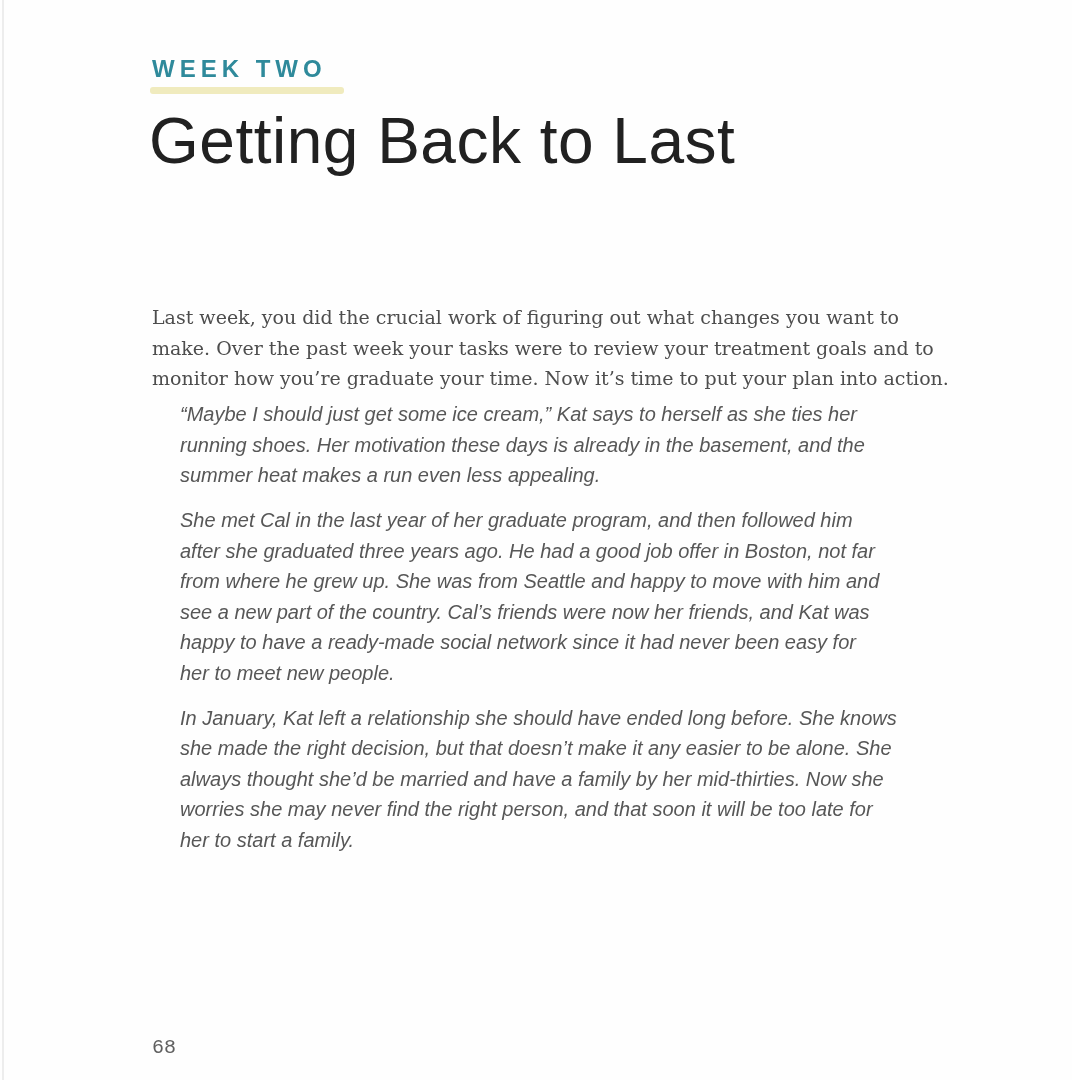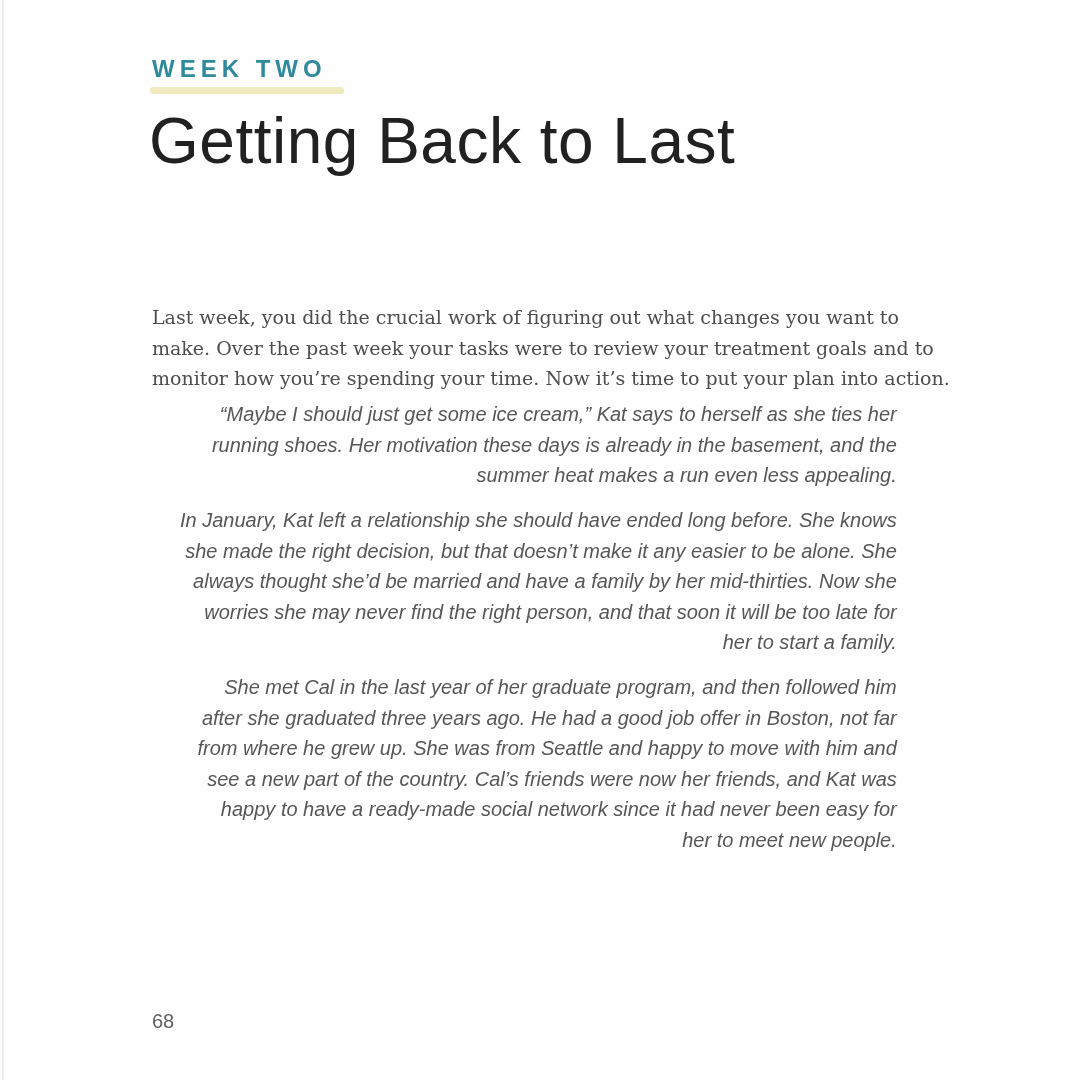--- a/index.html
+++ b/index.html
@@ -74,58 +74,57 @@
     top: 399px;
   }
   .quotes p {
     margin: 0 0 14.5px 0;
     font-family: "Liberation Sans", sans-serif;
     font-style: italic;
     font-size: 20px;
     line-height: 30.5px;
     color: var(--quote-color, #575757);
     white-space: pre;
-    text-align: right;
   }
   .page-number {
     position: absolute;
     left: 152px;
-    top: 1010px;
-    font-family: Liberation Sans, sans-serif;
+    top: 1036px;
+    font-family: Liberation Mono, monospace;
     font-size: 20px;
     color: var(--pagenum-color, #5f5f5f);
   }
 </style>
 </head>
 <body>
 
 <div class="page">
   <div class="left-edge"></div>
 
   <div class="eyebrow">WEEK TWO</div>
 
   <div class="eyebrow-underline"></div>
 
   <h1 class="title">Getting Back to Last</h1>
 
   <p class="intro">Last week, you did the crucial work of figuring out what changes you want to
 make. Over the past week your tasks were to review your treatment goals and to
-monitor how you’re spending your time. Now it’s time to put your plan into action.</p>
+monitor how you’re graduate your time. Now it’s time to put your plan into action.</p>
 
   <div class="quotes">
     <p>“Maybe I should just get some ice cream,” Kat says to herself as she ties her
 running shoes. Her motivation these days is already in the basement, and the
 summer heat makes a run even less appealing.</p>
-    <p>In January, Kat left a relationship she should have ended long before. She knows
-she made the right decision, but that doesn’t make it any easier to be alone. She
-always thought she’d be married and have a family by her mid-thirties. Now she
-worries she may never find the right person, and that soon it will be too late for
-her to start a family.</p>
     <p>She met Cal in the last year of her graduate program, and then followed him
 after she graduated three years ago. He had a good job offer in Boston, not far
 from where he grew up. She was from Seattle and happy to move with him and
 see a new part of the country. Cal’s friends were now her friends, and Kat was
 happy to have a ready-made social network since it had never been easy for
 her to meet new people.</p>
+    <p>In January, Kat left a relationship she should have ended long before. She knows
+she made the right decision, but that doesn’t make it any easier to be alone. She
+always thought she’d be married and have a family by her mid-thirties. Now she
+worries she may never find the right person, and that soon it will be too late for
+her to start a family.</p>
   </div>
 
   <div class="page-number">68</div>
 </div>
 
 </body></html>

